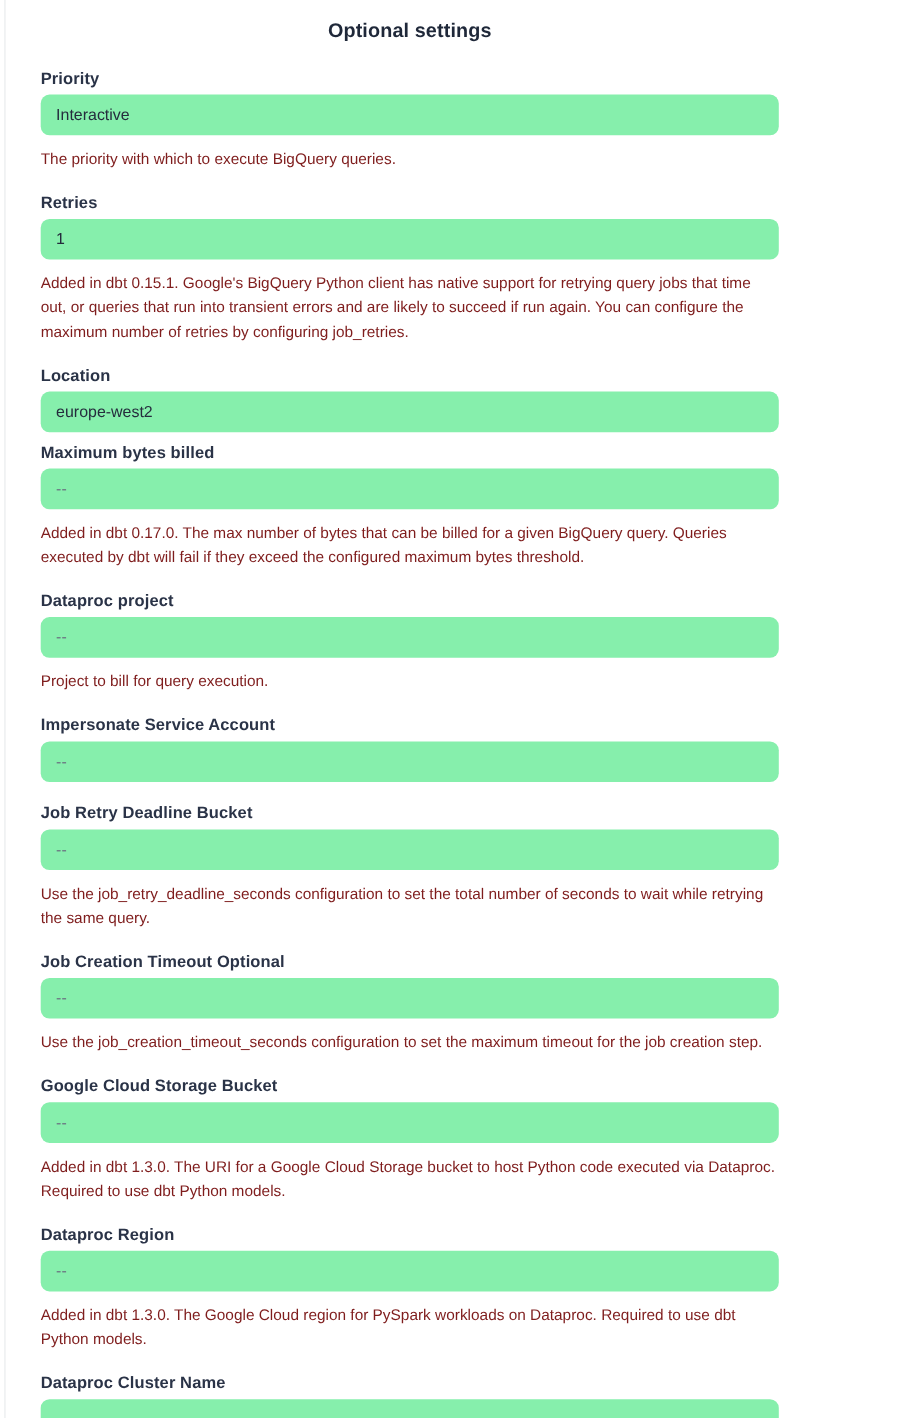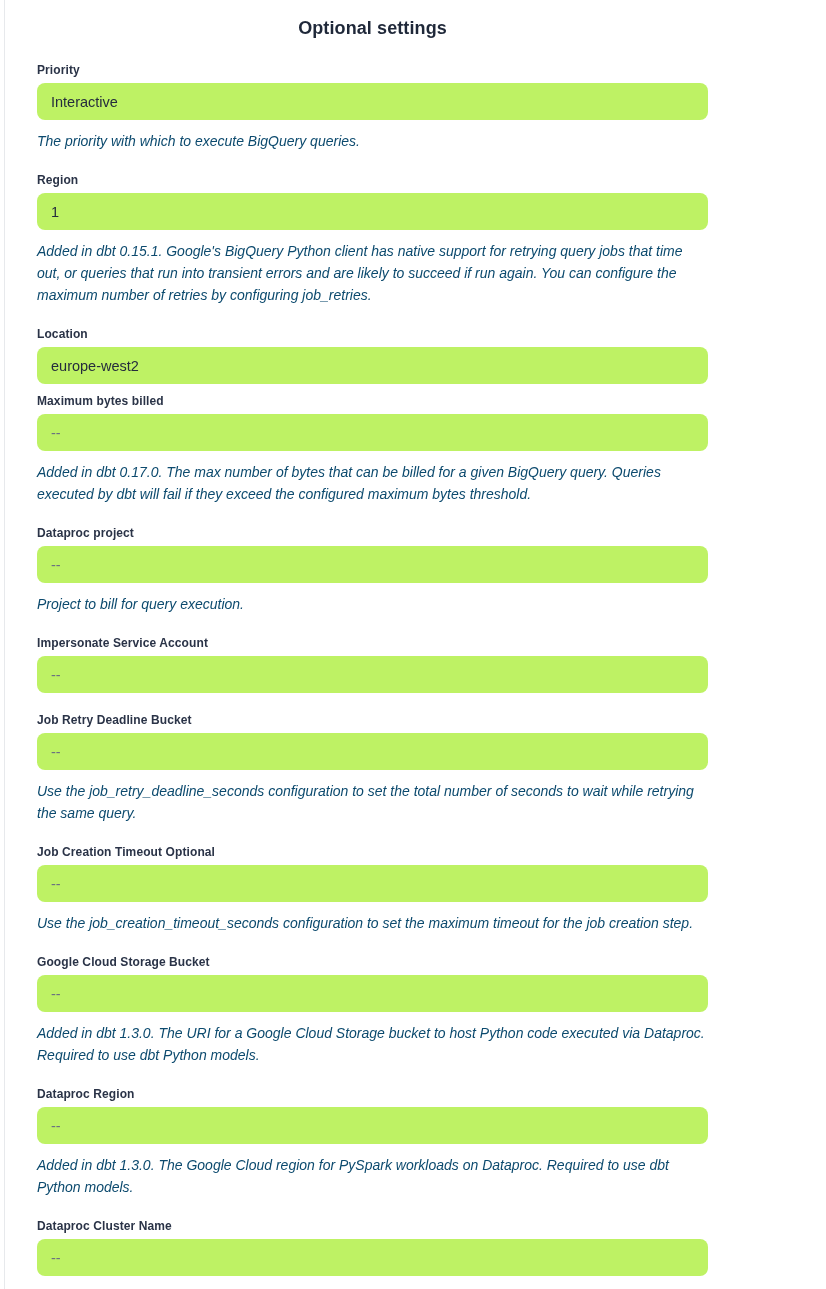--- a/index.html
+++ b/index.html
@@ -29,68 +29,67 @@
     font-size: 18px;
     font-weight: 700;
     color: #1f2839;
     margin-bottom: 24px;
     letter-spacing: 0.1px;
     text-align: center;
   }
   .field { width: 671px; }
   .field-label {
     display: block;
-    font-size: 12px;
+    font-size: 15px;
     font-weight: 700;
     color: #2a3347;
     margin-bottom: 6px;
     letter-spacing: 0.1px;
   }
   .field-input {
     height: 37px;
     width: 100%;
-    background: #bef264;
+    background: #86efac;
     border: none;
     border-radius: 8px;
     display: flex;
     align-items: center;
     padding: 0 14px;
     margin-bottom: 10px;
     font-size: 14.5px;
     color: #252c3d;
     cursor: default;
   }
   .field-input.empty .field-value { color: #6b7280; }
   .field-helper {
     font-size: 14px;
     line-height: 22px;
-    color: #0c4a6e;
+    color: #7f1d1d;
     margin-bottom: 21px;
-    font-style: italic;
   }
   .field.no-helper .field-input { margin-bottom: 20px; }
 </style>
 </head>
 <body>
 
 <div class="page-left-border"></div>
 
 <div class="panel">
   <h2 class="section-title">Optional settings</h2>
   <div id="fields-container">
   <div class="field">
     <label class="field-label">Priority</label>
     <div class="field-input">
       <span class="field-value">Interactive</span>
     </div>
     <p class="field-helper">The priority with which to execute BigQuery queries.</p>
   </div>
 
   <div class="field">
-    <label class="field-label">Region</label>
+    <label class="field-label">Retries</label>
     <div class="field-input">
       <span class="field-value">1</span>
     </div>
     <p class="field-helper">Added in dbt 0.15.1. Google's BigQuery Python client has native support for retrying query jobs that time out, or queries that run into transient errors and are likely to succeed if run again. You can configure the maximum number of retries by configuring job_retries.</p>
   </div>
 
   <div class="field">
     <label class="field-label">Location</label>
     <div class="field-input">
       <span class="field-value">europe-west2</span>

